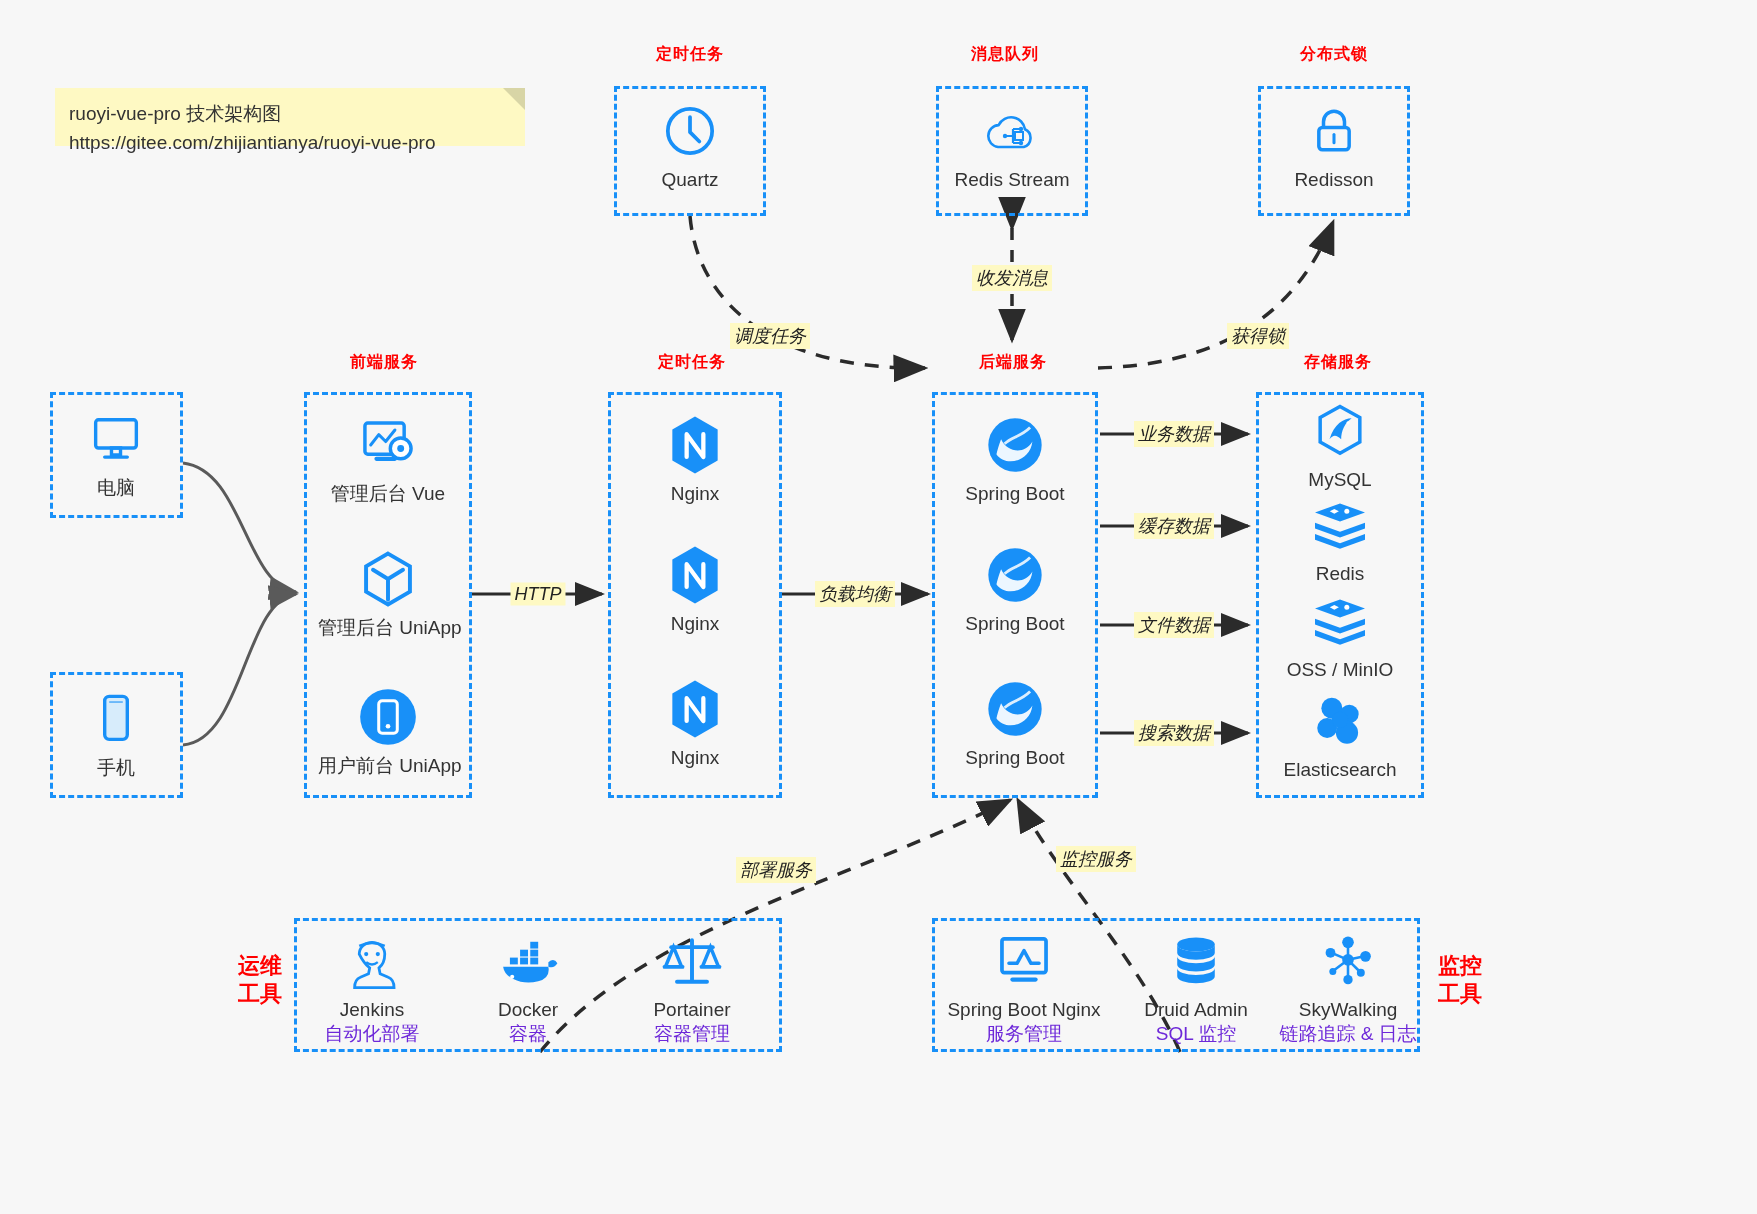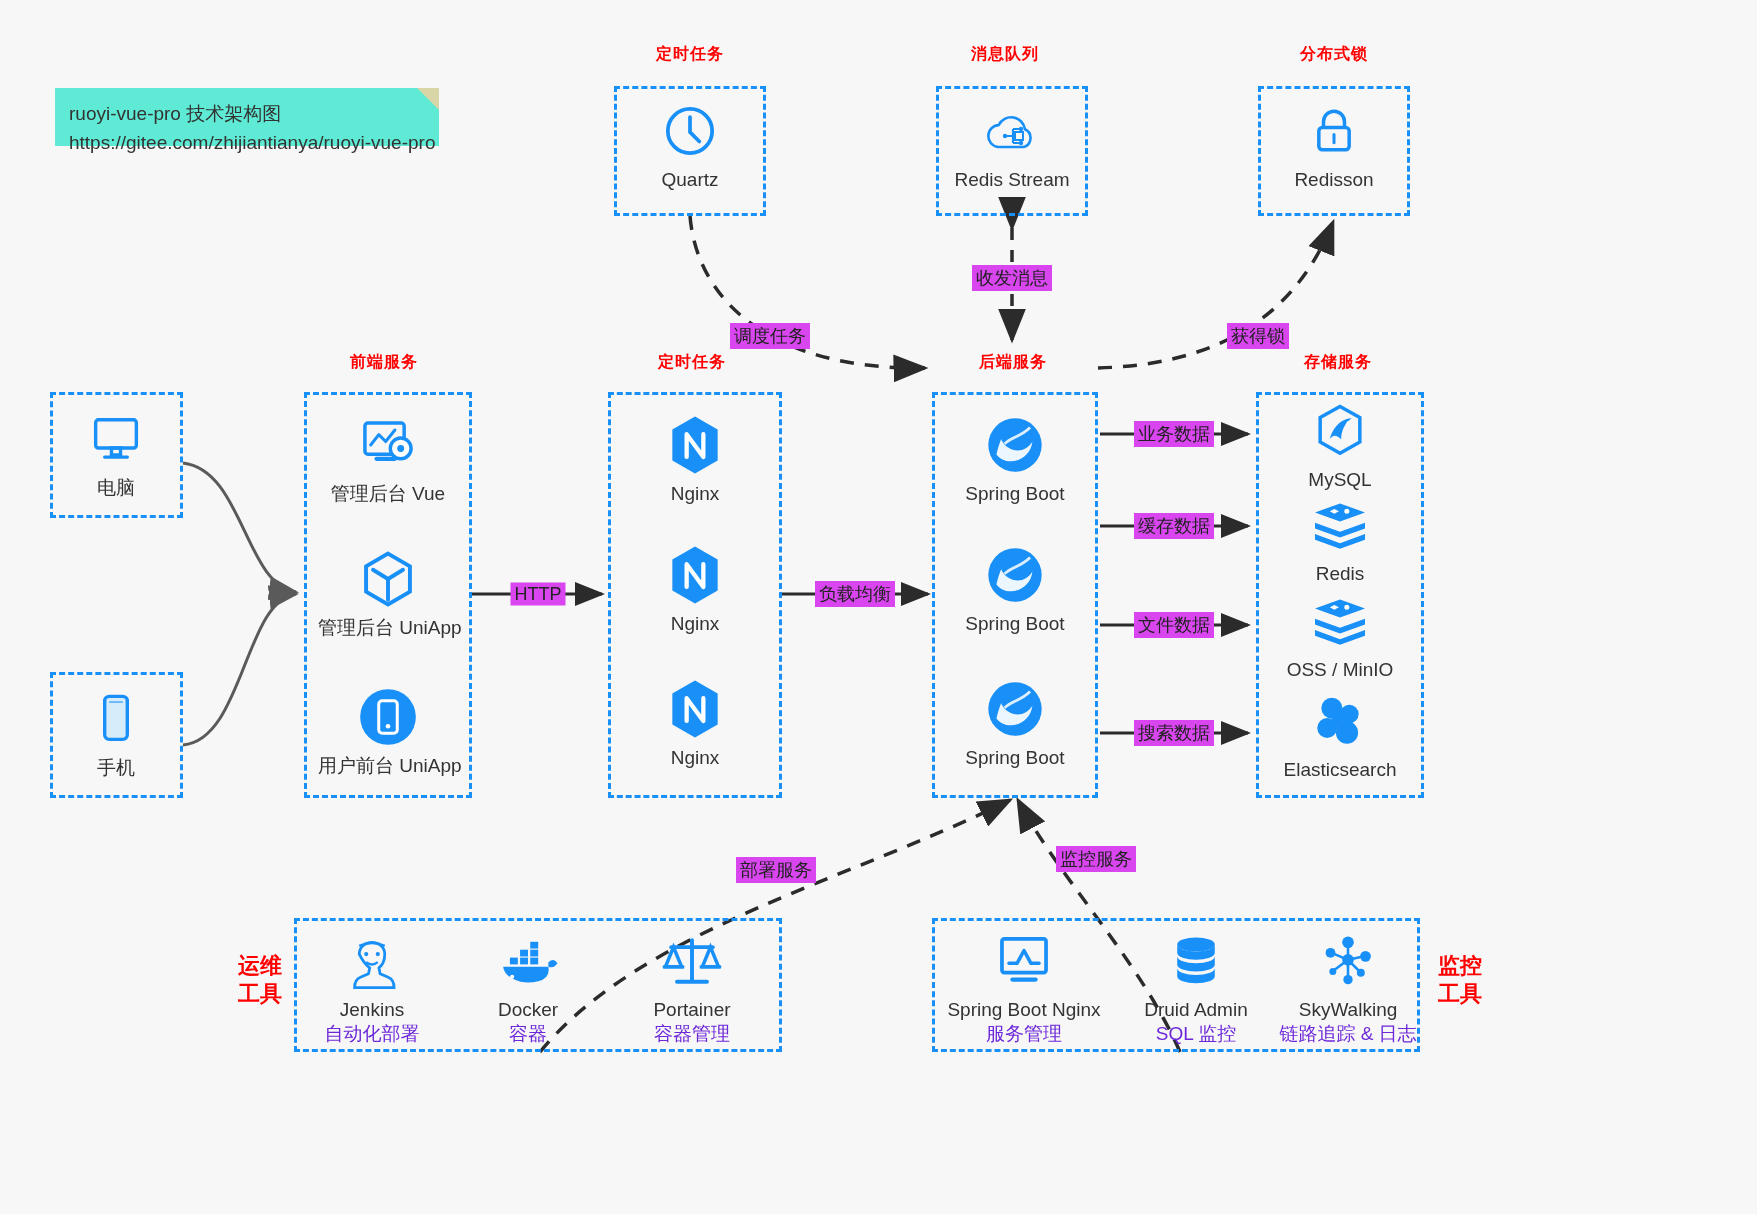--- a/index.html
+++ b/index.html
@@ -45,43 +45,44 @@
     font-size:19px;
     color:#6d28d9;
     white-space:nowrap;
     line-height:1.25;
   }
   .ico{height:62px;display:flex;align-items:center;justify-content:center;}
   .ico svg{display:block;}
 
   
   #note{
-    position:absolute;left:55px;top:88px;width:384px;height:58px;
-    background:#5eead4;
+    position:absolute;left:55px;top:88px;width:470px;height:58px;
+    background:#fef9c3;
     padding:12px 14px 14px 14px;
     box-sizing:border-box;
     font-size:19px;line-height:1.5;
     color:#333;
   }
   #note .fold{
     position:absolute;right:0;top:0;width:0;height:0;
     border-left:22px solid transparent;
     border-top:22px solid #d8d5a6;
   }
   #note .l{white-space:nowrap;}
 
   
   .elabel{
     position:absolute;
     font-size:18px;
     color:#222;
-    background:#d946ef;
+    background:#fef9c3;
     padding:1px 4px;
     white-space:nowrap;
     transform:translate(-50%,-50%);
+    font-style:italic;
   }
   .side-title{
     position:absolute;
     color:#ff0000;font-weight:bold;font-size:22px;
     line-height:1.25;text-align:center;white-space:nowrap;
   }
 </style>
 </head>
 <body>
 

